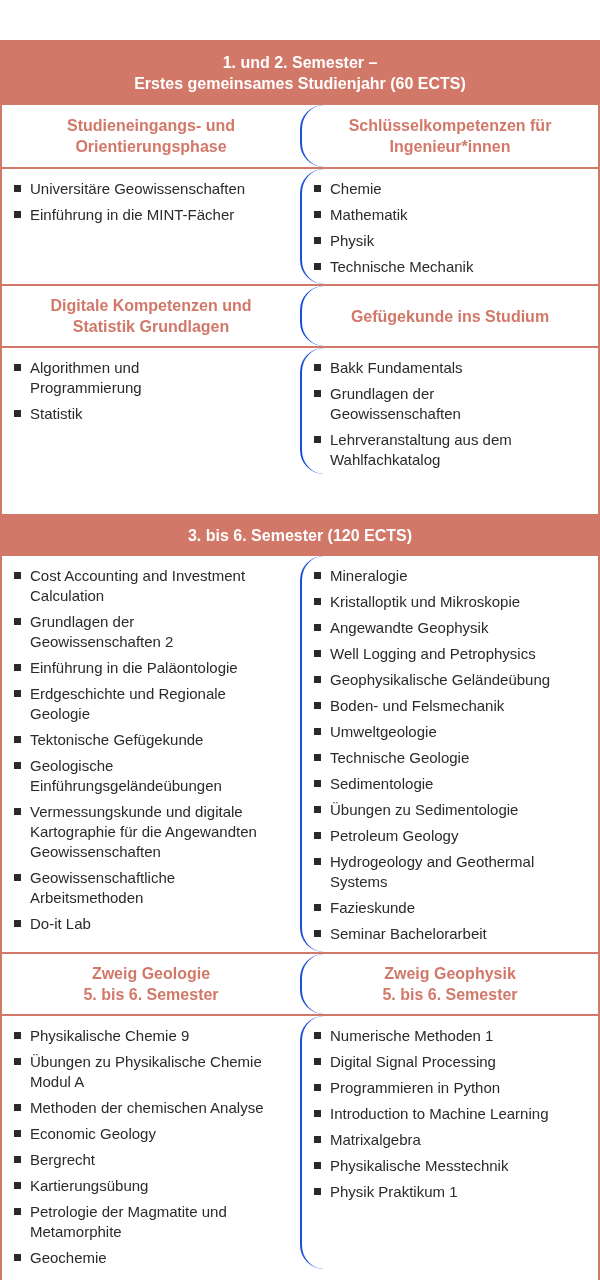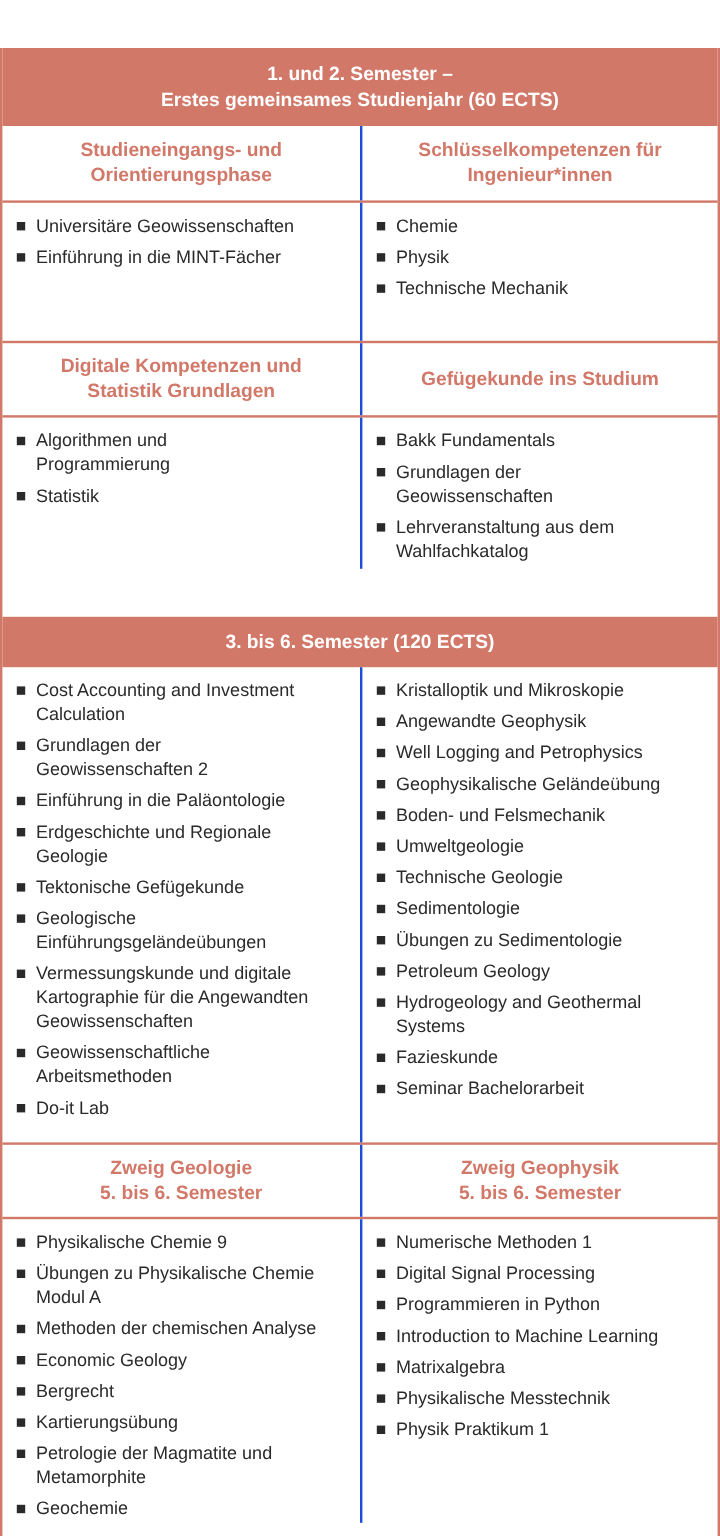--- a/index.html
+++ b/index.html
@@ -8,21 +8,21 @@
   .table { width: 600px; border: 2px solid #d27869; border-top: 0; }
   .band {
     background: #d27869; color: #ffffff; text-align: center;
     font-weight: bold; font-size: 16px; line-height: 21px;
     display: flex; flex-direction: column; justify-content: center; align-items: center; margin-top: 40px;
   }
   .band.top { height: 65px; }
   .band.mid { height: 42px; }
   .row { display: flex; border-top: 2px solid #d27869; }
   .row.first { border-top: 0; }
-  .cell { width: 50%; }
+  .cell { width: 50%; border-radius: 24px; }
   .cell + .cell { border-left: 2px solid #1d4ed8; }
   .subhead {
     color: #d27869; font-weight: bold; font-size: 16px; line-height: 21px;
     text-align: center; display: flex; flex-direction: column; justify-content: center; align-items: center;
   }
   .list { list-style: none; padding: 10px 12px 0 12px; }
   .list li {
     position: relative; padding-left: 16px; font-size: 15px; line-height: 20px;
     margin-bottom: 6px; color: #2a2a2a;
   }
@@ -55,20 +55,21 @@
   <div class="row" style="height:117px">
     <div class="cell">
       <ul class="list">
         <li><span class="bullet"></span><span>Universitäre Geowissenschaften</span></li>
         <li><span class="bullet"></span><span>Einführung in die MINT-Fächer</span></li>
       </ul>
     </div>
     <div class="cell">
       <ul class="list">
         <li><span class="bullet"></span><span>Chemie</span></li>
+        <li><span class="bullet"></span><span>Mathematik</span></li>
         <li><span class="bullet"></span><span>Physik</span></li>
         <li><span class="bullet"></span><span>Technische Mechanik</span></li>
       </ul>
     </div>
   </div>
 
   <div class="row" style="height:62px">
     <div class="cell subhead">
       <div>Digitale Kompetenzen und</div>
       <div>Statistik Grundlagen</div>
@@ -107,20 +108,21 @@
         <li><span class="bullet"></span><span>Erdgeschichte und Regionale Geologie</span></li>
         <li><span class="bullet"></span><span>Tektonische Gefügekunde</span></li>
         <li style="padding-right:40px"><span class="bullet"></span><span>Geologische Einführungsgeländeübungen</span></li>
         <li><span class="bullet"></span><span>Vermessungskunde und digitale Kartographie für die Angewandten Geowissenschaften</span></li>
         <li><span class="bullet"></span><span>Geowissenschaftliche Arbeitsmethoden</span></li>
         <li><span class="bullet"></span><span>Do-it Lab</span></li>
       </ul>
     </div>
     <div class="cell">
       <ul class="list">
+        <li><span class="bullet"></span><span>Mineralogie</span></li>
         <li><span class="bullet"></span><span>Kristalloptik und Mikroskopie</span></li>
         <li><span class="bullet"></span><span>Angewandte Geophysik</span></li>
         <li><span class="bullet"></span><span>Well Logging and Petrophysics</span></li>
         <li><span class="bullet"></span><span>Geophysikalische Geländeübung</span></li>
         <li><span class="bullet"></span><span>Boden- und Felsmechanik</span></li>
         <li><span class="bullet"></span><span>Umweltgeologie</span></li>
         <li><span class="bullet"></span><span>Technische Geologie</span></li>
         <li><span class="bullet"></span><span>Sedimentologie</span></li>
         <li><span class="bullet"></span><span>Übungen zu Sedimentologie</span></li>
         <li><span class="bullet"></span><span>Petroleum Geology</span></li>

